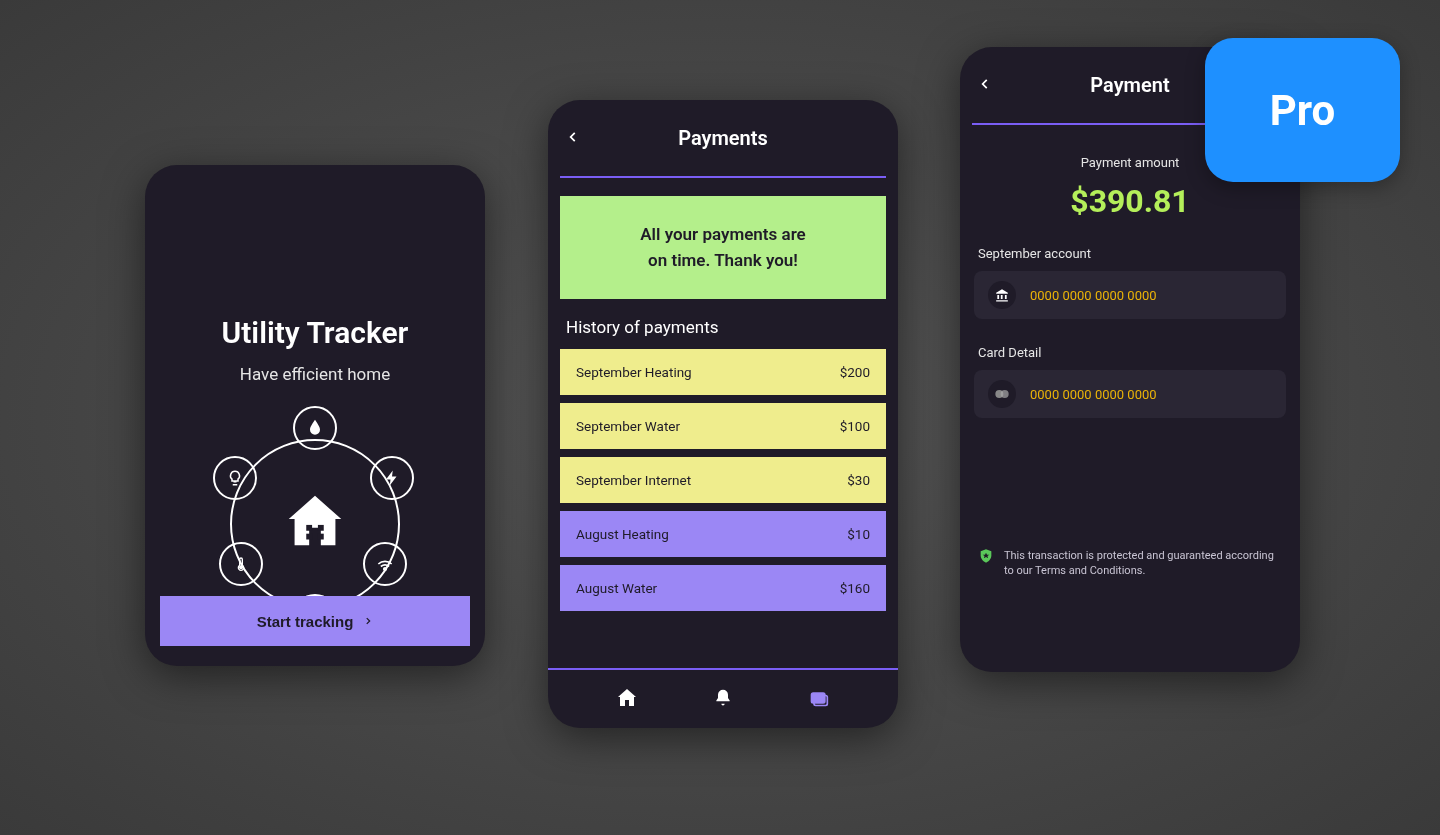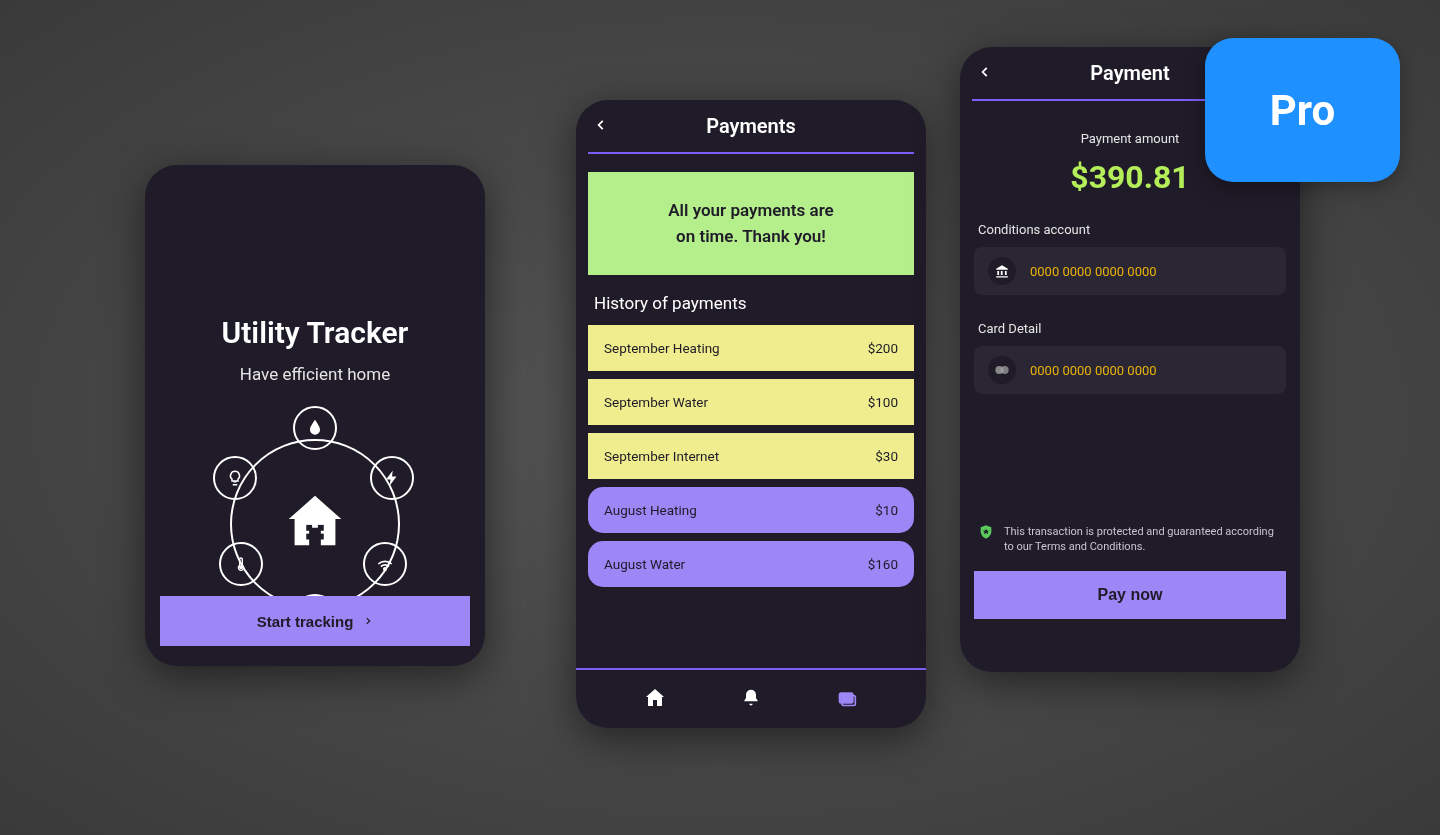--- a/index.html
+++ b/index.html
@@ -45,38 +45,38 @@
     z-index:0;
   }
   .start-btn {
     position:absolute; bottom:20px; left:15px; right:15px;
     background:#9b87f5; color:#1f1b28; font-weight:600; font-size:15px;
     height:50px; display:flex; align-items:center; justify-content:center; gap:10px;
     border:none; cursor:pointer;
   }
 
   
-  #phone2 { left: 576px; top: 100px; width: 350px; height: 628px; }
+  #phone2 { left: 548px; top: 100px; width: 350px; height: 628px; }
   .screen-header {
     display:flex; align-items:center; justify-content:center; position:relative;
-    height:52px; font-size:20px; font-weight:600;
+    height:76px; font-size:20px; font-weight:600;
   }
   .back-btn { position:absolute; left:18px; background:none; border:none; color:#fff; cursor:pointer; }
   .purple-line { height:2px; background:#7a5ef5; margin: 0 12px; }
   .banner-ok {
     background:#b4ef8b; color:#1f1b28; text-align:center; font-weight:600;
     padding:26px 36px; line-height:1.5; margin:18px 12px; font-size:17px;
   }
   .section-label { font-size:17px; margin:8px 18px 12px; color:#fff; }
   .history-row {
     display:flex; justify-content:space-between; align-items:center;
     padding:15px 16px; margin:0 12px 8px; font-size:13.5px; color:#1f1b28;
   }
   .row-yellow { background:#efed8d; }
-  .row-purple { background:#9b87f5;border-radius:15px; }
+  .row-purple { background:#9b87f5; }
   .bottom-nav {
     position:absolute; bottom:0; left:0; right:0; height:60px;
     border-top:2px solid #7a5ef5;
     display:flex; align-items:center; justify-content:space-around;
     padding:0 30px;
   }
   .bottom-nav button { background:none; border:none; cursor:pointer; }
 
   
   #phone3 { left: 960px; top: 47px; width: 340px; height: 625px; }
@@ -247,21 +247,21 @@
           <path d="M15 5l-7 7 7 7"></path>
         </svg>
     </button>
     <span>Payment</span>
   </div>
   <div class="purple-line"></div>
 
   <div class="amount-label">Payment amount</div>
   <div class="amount-value">$390.81</div>
 
-  <div class="field-label">Conditions account</div>
+  <div class="field-label">September account</div>
   <div class="input-field">
     <div class="input-icon-circle">
       <svg width="14" height="14" viewBox="0 0 24 24" fill="#fff">
           <path d="M12 2L2 8v2h20V8L12 2zM4 12v7h3v-7H4zm6 0v7h3v-7h-3zm7 0v7h3v-7h-3zM2 21h20v2H2v-2z"></path>
         </svg>
     </div>
     <span class="input-value">0000 0000 0000 0000</span>
   </div>
 
   <div class="field-label">Card Detail</div>
@@ -276,16 +276,13 @@
   </div>
 
   <div class="protect-note">
     <svg width="16" height="16" viewBox="0 0 24 24" fill="#5ac85a" style="flex-shrink:0;">
         <path d="M12 2L4 5v6c0 5 3.5 9.5 8 11 4.5-1.5 8-6 8-11V5l-8-3z"></path>
         <path d="M12 7l1.5 3H17l-2.8 2 1 3.5L12 13.5 8.8 15.5l1-3.5L7 10h3.5L12 7z" fill="#1f1b28"></path>
       </svg>
     <span>This transaction is protected and guaranteed according to our Terms and Conditions.</span>
   </div>
 
-  <button class="pay-btn">
-    <span>Pay now</span>
-  </button>
 </div>
 
 </body></html>

